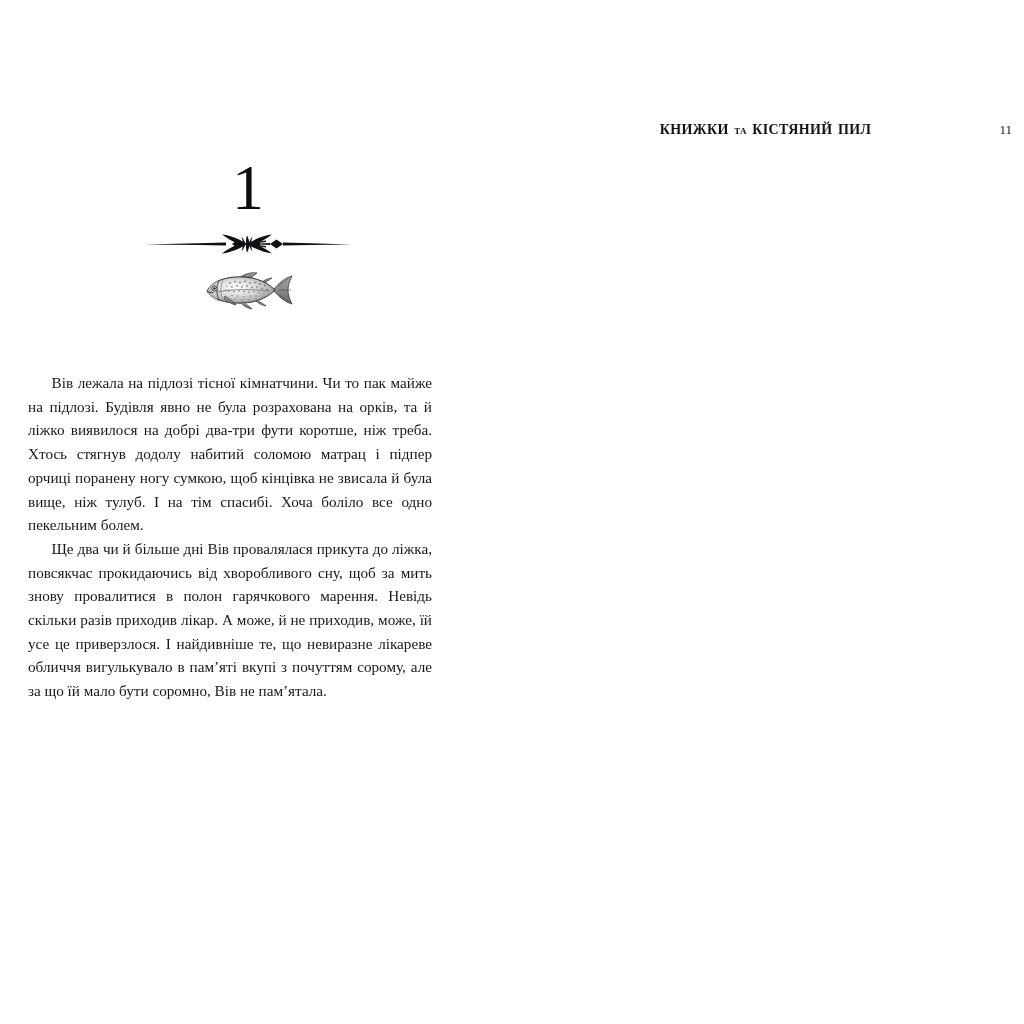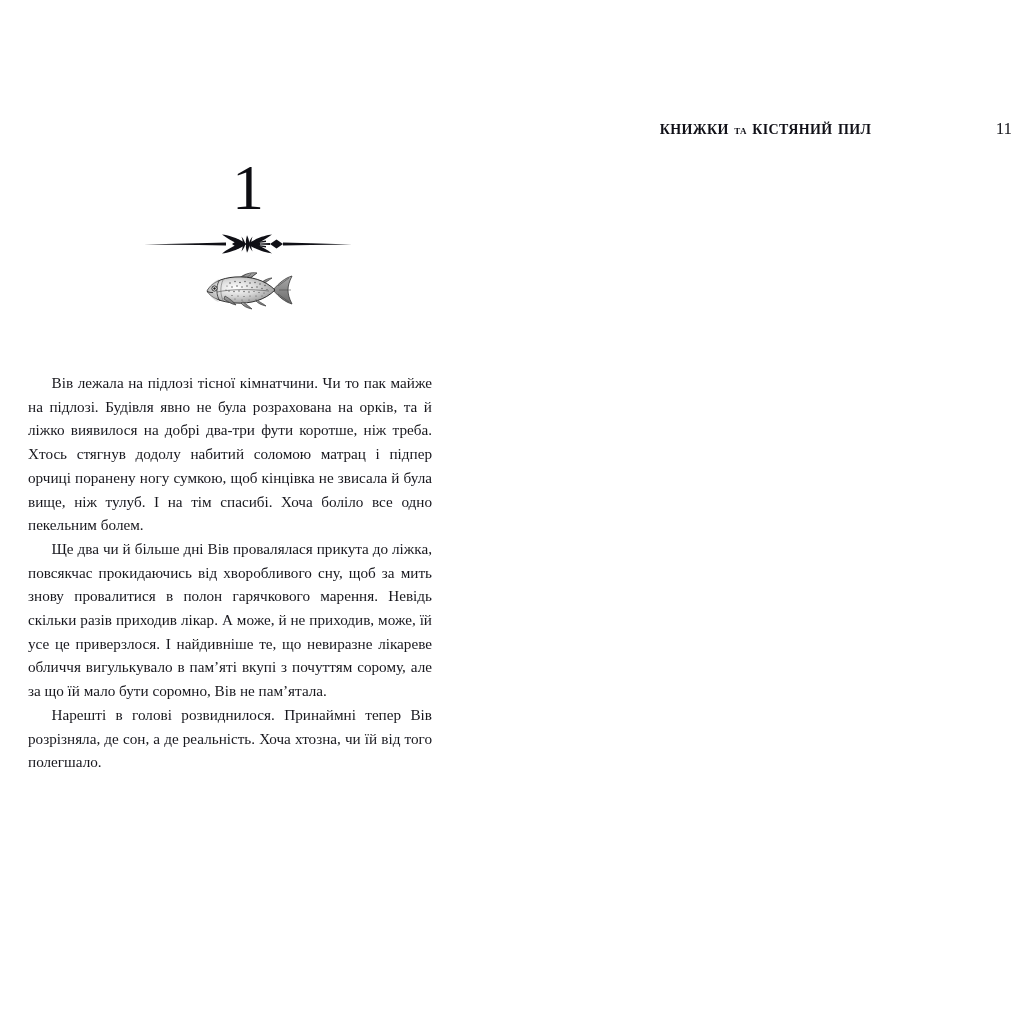--- a/index.html
+++ b/index.html
@@ -61,21 +61,21 @@
     font-weight: 700;
     color: #101017;
     padding-right: 34px;
   }
   .head-title .conj {
     font-size: 13px;
     letter-spacing: 0.3px;
   }
   .head-folio {
     flex: 0 0 auto;
-    font-size: 17px;
+    font-size: 13px;
     line-height: 1;
     color: #15151b;
     width: 34px;
     text-align: right;
   }
 
   
   .chapter-opener {
     position: absolute;
     top: 158px;
@@ -249,21 +249,20 @@
             <circle cx="50" cy="31" r="0.5"></circle>
               <circle cx="57" cy="30.5" r="0.45"></circle>
           </g>
         </svg>
       </div>
     </div>
 
     <div class="column-body col-left-body">
       <p>Вів лежала на підлозі тісної кімнатчини. Чи то пак майже на підлозі. Будівля явно не була розрахована на орків, та й ліжко виявилося на добрі два-три фути коротше, ніж треба. Хтось стягнув додолу набитий соломою матрац і підпер орчиці поранену ногу сумкою, щоб кінцівка не звисала й була вище, ніж тулуб. І на тім спасибі. Хоча боліло все одно пекельним болем.</p>
       <p>Ще два чи й більше дні Вів провалялася прикута до ліжка, повсякчас прокидаючись від хворобливого сну, щоб за мить знову провалитися в полон гарячкового марення. Невідь скільки разів приходив лікар. А може, й не приходив, може, їй усе це приверзлося. І найдивніше те, що невиразне лікареве обличчя вигулькувало в пам’яті вкупі з почуттям сорому, але за що їй мало бути соромно, Вів не пам’ятала.</p>
-      <p>Нарешті в голові розвиднилося. Принаймні тепер Вів розрізняла, де сон, а де реальність. Хоча хтозна, чи їй від того полегшало.</p>
     </div>
   </div>
 
   <div class="page page-right">
 
     <div class="running-head">
       <div class="head-title"><span>Книжки</span> <span class="conj">та</span> <span>Кістяний пил</span></div>
       <div class="head-folio">11</div>
     </div>
 

